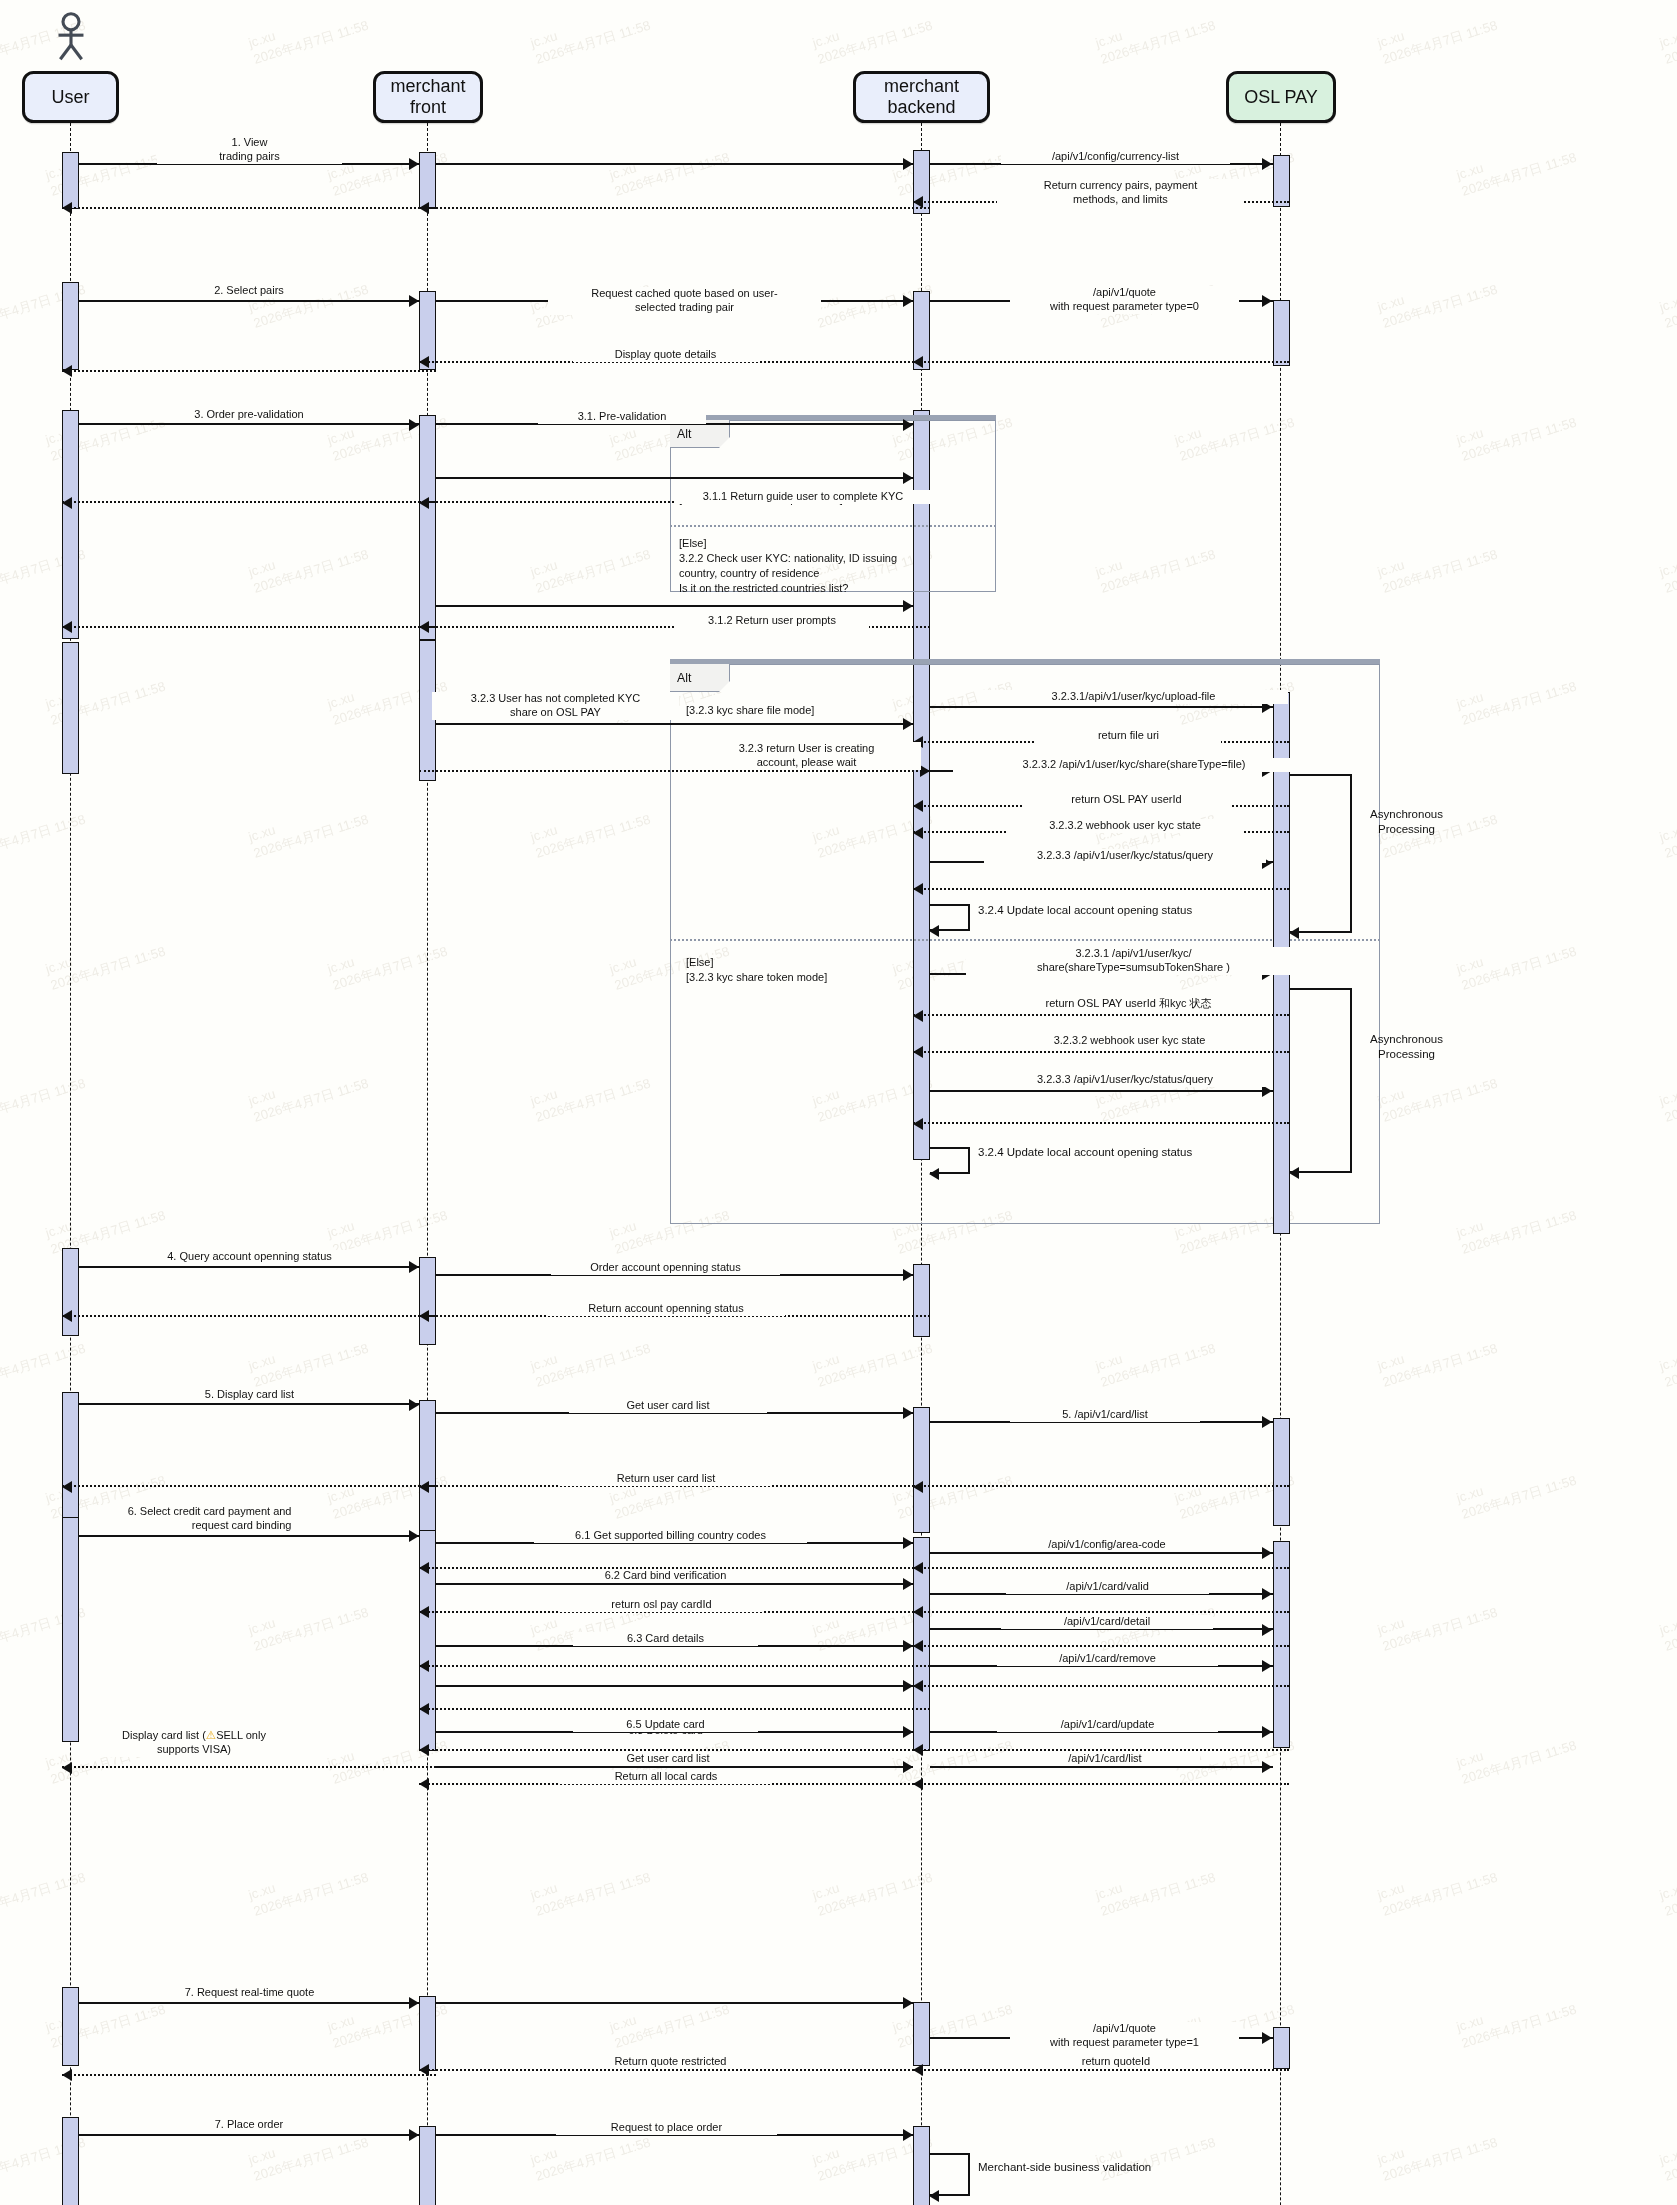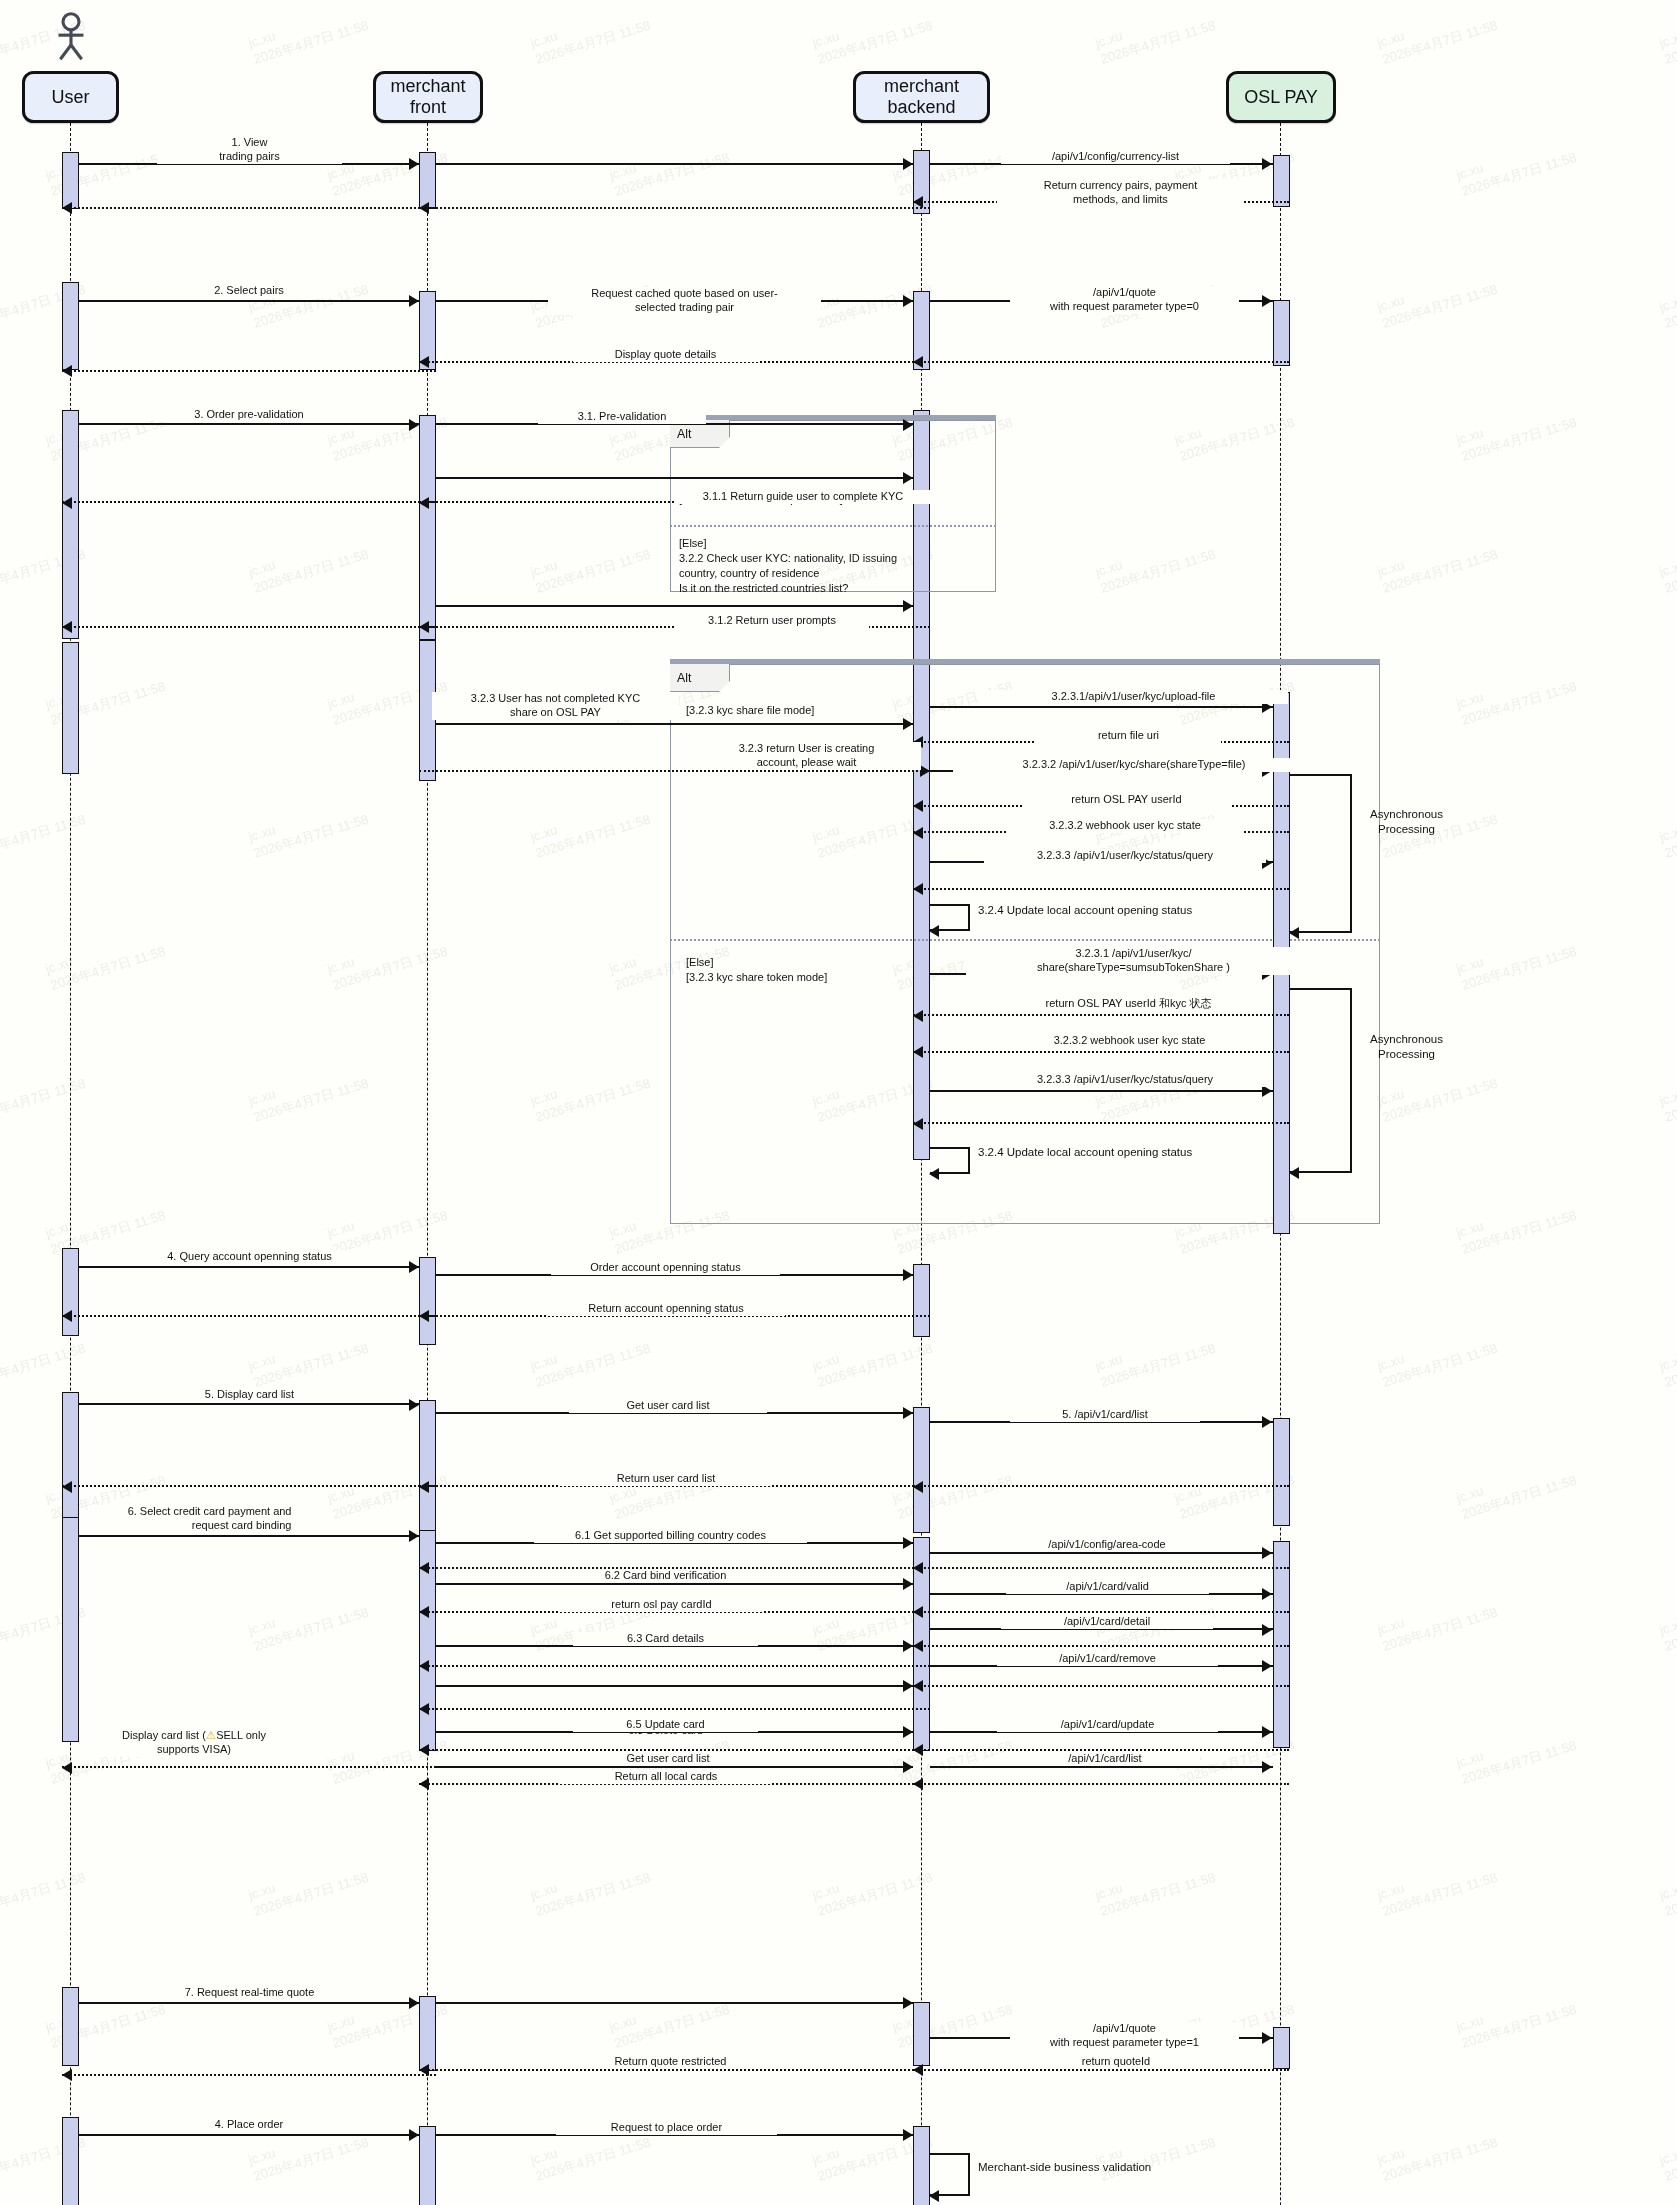--- a/index.html
+++ b/index.html
@@ -449,21 +449,21 @@
     <div class="msg ret" style="left: 419px; top: 2069px; width: 511px;"></div>
     <div class="arw l" style="left: 419px; top: 2064px;"></div>
     <div class="lbl" style="left: 556px; top: 2055px; width: 229px;">Return quote restricted</div>
     <div class="msg ret" style="left: 62px; top: 2074px; width: 374px;"></div>
     <div class="arw l" style="left: 62px; top: 2069px;"></div>
     <div class="act blue" style="left: 62px; top: 2117px; height: 128px;"></div>
     <div class="act blue" style="left: 419px; top: 2126px; height: 128px;"></div>
     <div class="act blue" style="left: 913px; top: 2126px; height: 472px;"></div>
     <div class="msg" style="left: 79px; top: 2134px; width: 340px;"></div>
     <div class="arw r" style="left: 409px; top: 2129px;"></div>
-    <div class="lbl" style="left: 165px; top: 2118px; width: 168px;">4. Place order</div>
+    <div class="lbl" style="left: 165px; top: 2118px; width: 168px;">7. Place order</div>
     <div class="msg" style="left: 436px; top: 2134px; width: 477px;"></div>
     <div class="arw r" style="left: 903px; top: 2129px;"></div>
     <div class="lbl" style="left: 556px; top: 2121px; width: 221px;">Request to place order</div>
     <div class="self" style="left: 930px; top: 2153px; width: 40px; height: 43px;"></div>
     <div class="arw l" style="left: 929px; top: 2190px;"></div>
     <div class="self-lbl" style="left: 978px; top: 2160px; width: 221px; text-align: left;">Merchant-side business validation</div>
   </div>
 
 
 </body></html>

